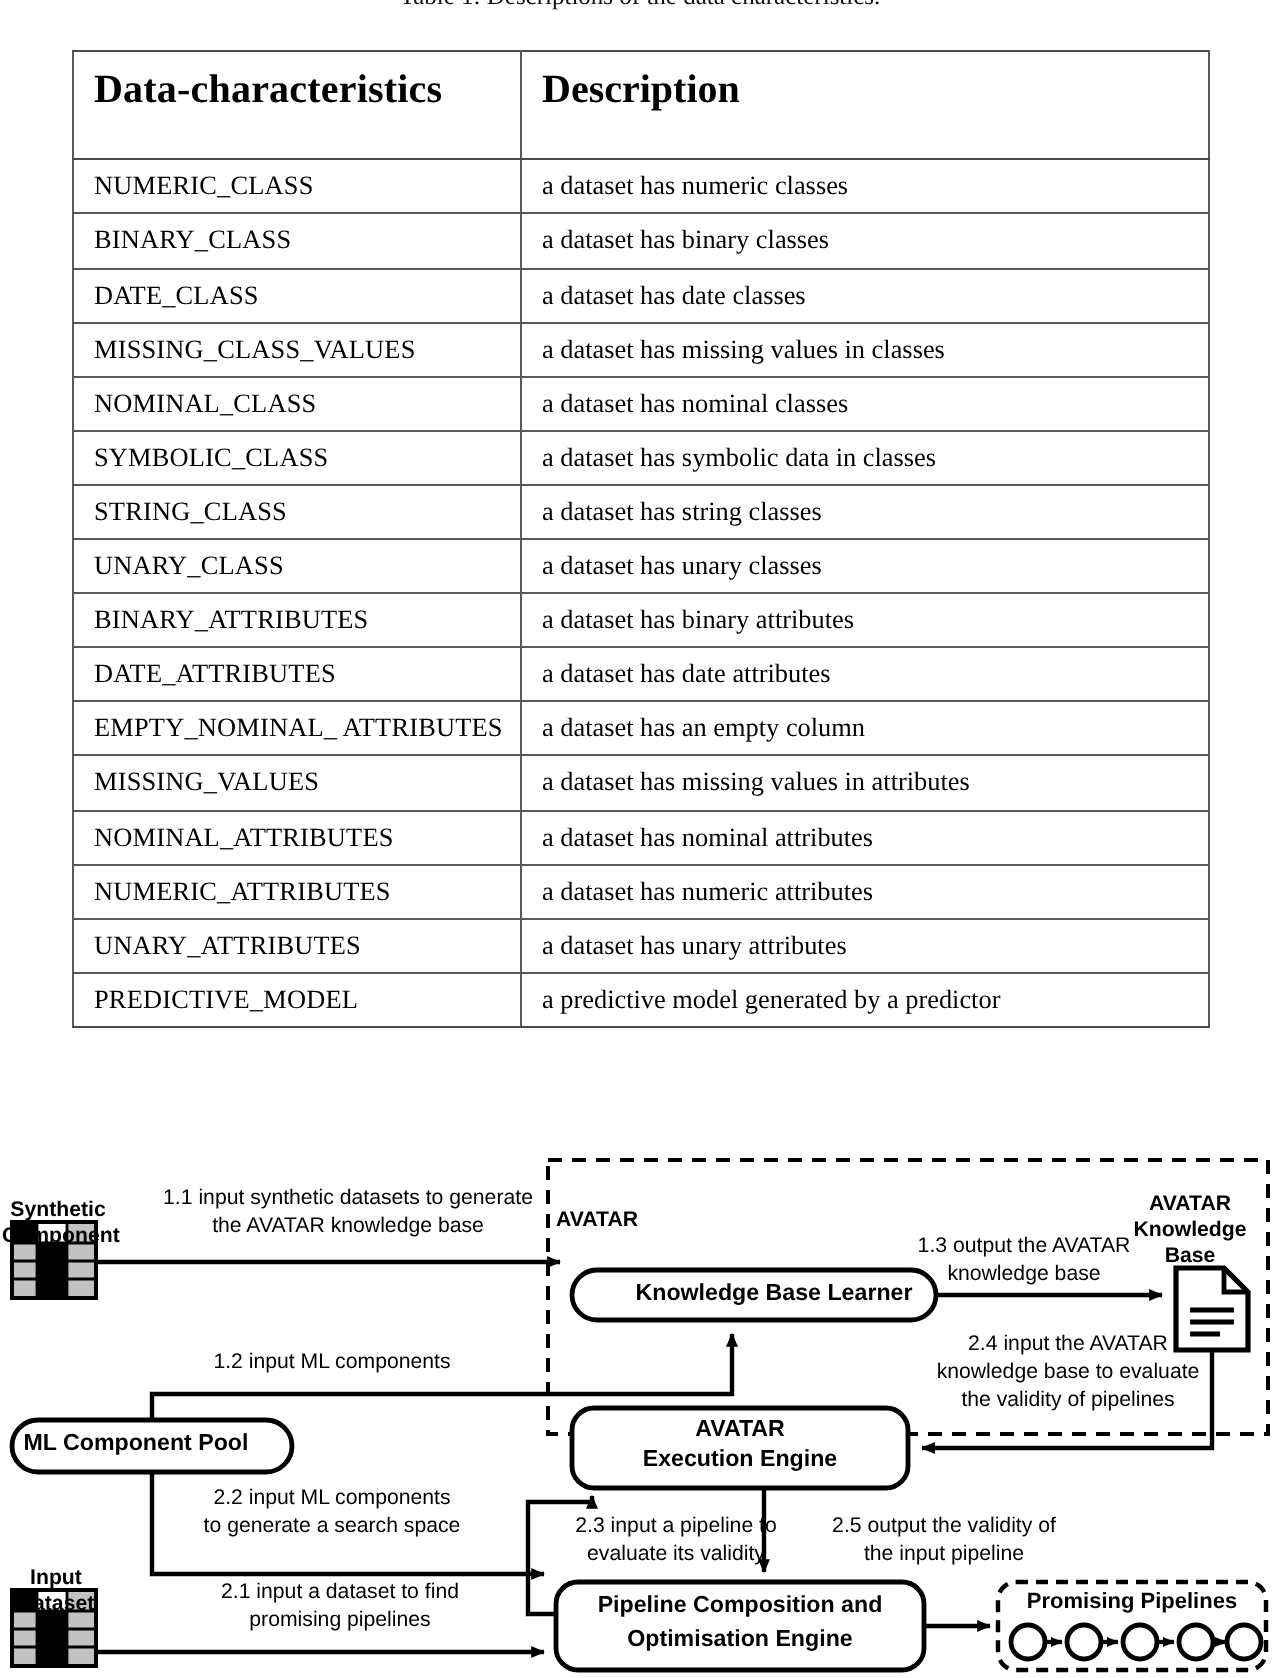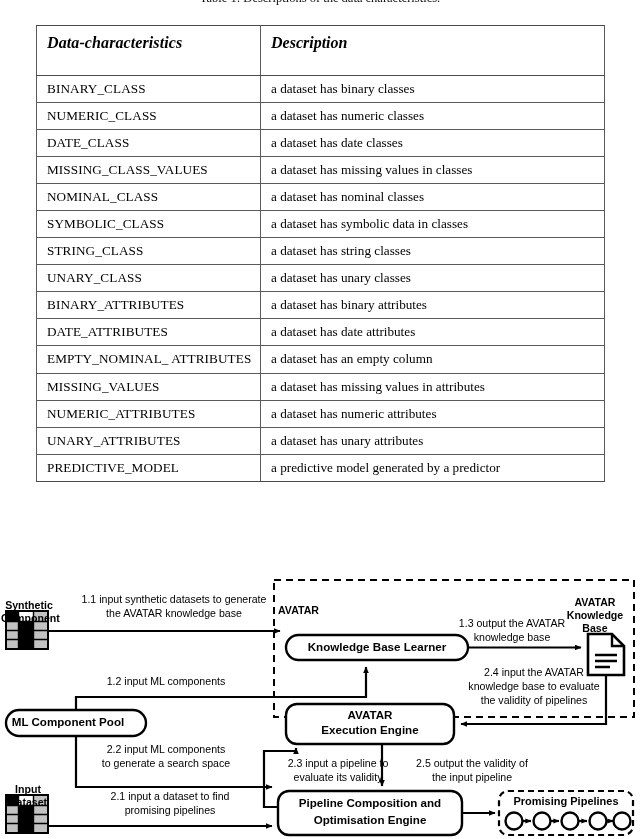--- a/index.html
+++ b/index.html
@@ -39,24 +39,23 @@
   #char-table col.c2 { width: 344px; }
   #char-table td, #char-table th {
     border: 1px solid #5a5a5a;
     padding: 5px 0 5px 10px;
     text-align: left;
     vertical-align: middle;
     line-height: 1.22;
   }
   #char-table thead th {
     font-weight: bold;
-    font-size: 16px;
+    font-size: 20px;
     padding-top: 7px; padding-bottom: 22px;
     border-bottom: 1.6px solid #4a4a4a;
-    font-style: italic;
   }
   #char-table thead tr th:first-child,
   #char-table tbody tr td:first-child { letter-spacing: .1px; }
   #char-table tbody tr:last-child td { border-bottom: 1.6px solid #4a4a4a; }
   #char-table thead tr th { border-top: 1.6px solid #4a4a4a; }
   .two-line { line-height: 1.85; }
 
   
   #diagram {
     position: absolute;
@@ -97,28 +96,28 @@
       <col class="c2">
     </colgroup>
   <thead>
     <tr>
       <th>Data-characteristics</th>
       <th>Description</th>
     </tr>
   </thead>
   <tbody>
     <tr>
+        <td>NUMERIC_CLASS</td>
+        <td>a dataset has numeric classes</td>
+      </tr>
+    <tr>
         <td>BINARY_CLASS</td>
         <td>a dataset has binary classes</td>
       </tr>
     <tr>
-        <td>NUMERIC_CLASS</td>
-        <td>a dataset has numeric classes</td>
-      </tr>
-    <tr>
         <td>DATE_CLASS</td>
         <td>a dataset has date classes</td>
       </tr>
     <tr>
         <td>MISSING_CLASS_VALUES</td>
         <td>a dataset has missing values in classes</td>
       </tr>
     <tr>
         <td>NOMINAL_CLASS</td>
         <td>a dataset has nominal classes</td>
@@ -143,20 +142,24 @@
         <td>DATE_ATTRIBUTES</td>
         <td>a dataset has date attributes</td>
       </tr>
     <tr>
         <td class="two-line">EMPTY_NOMINAL_ ATTRIBUTES</td>
         <td>a dataset has an empty column</td>
       </tr>
     <tr>
         <td>MISSING_VALUES</td>
         <td>a dataset has missing values in attributes</td>
+      </tr>
+    <tr>
+        <td>NOMINAL_ATTRIBUTES</td>
+        <td>a dataset has nominal attributes</td>
       </tr>
     <tr>
         <td>NUMERIC_ATTRIBUTES</td>
         <td>a dataset has numeric attributes</td>
       </tr>
     <tr>
         <td>UNARY_ATTRIBUTES</td>
         <td>a dataset has unary attributes</td>
       </tr>
     <tr>
@@ -269,21 +272,21 @@
   <div class="dlabel bold" style="left:1px; top:8px; width:56px;">Synthetic</div>
   <div class="dlabel bold" style="left:1px; top:21px; width:56px;">Component</div>
 
   <div class="dlabel bold" style="left:0px; top:192px; width:56px;">Input</div>
   <div class="dlabel bold" style="left:0px; top:205px; width:56px;">Dataset</div>
 
   <div class="dlabel bold" style="left:556px; top:5px; width:78px;">AVATAR</div>
   <div class="dlabel bold" style="left:556px; top:18px; width:78px;">Knowledge</div>
   <div class="dlabel bold" style="left:556px; top:31px; width:78px;">Base</div>
 
-  <div class="node-text" style="left:286px; top:65px; width:182px;">Knowledge Base Learner</div>
+  <div class="node-text" style="left:286px; top:65px; width:182px;padding-left:10px;">Knowledge Base Learner</div>
 
   <div class="node-text" style="left:286px; top:133px; width:168px;">AVATAR</div>
   <div class="node-text" style="left:286px; top:148px; width:168px;">Execution Engine</div>
 
   <div class="node-text" style="left:278px; top:238px; width:184px;">Optimisation Engine</div>
   <div class="node-text" style="left:278px; top:221px; width:184px;">Pipeline Composition and</div>
 
   <div class="node-text" style="left:6px; top:140px; width:124px;text-align:center;">ML Component Pool</div>
 
   <div class="node-text" style="left:499px; top:220px; width:134px; font-size:11px;">Promising Pipelines</div>

